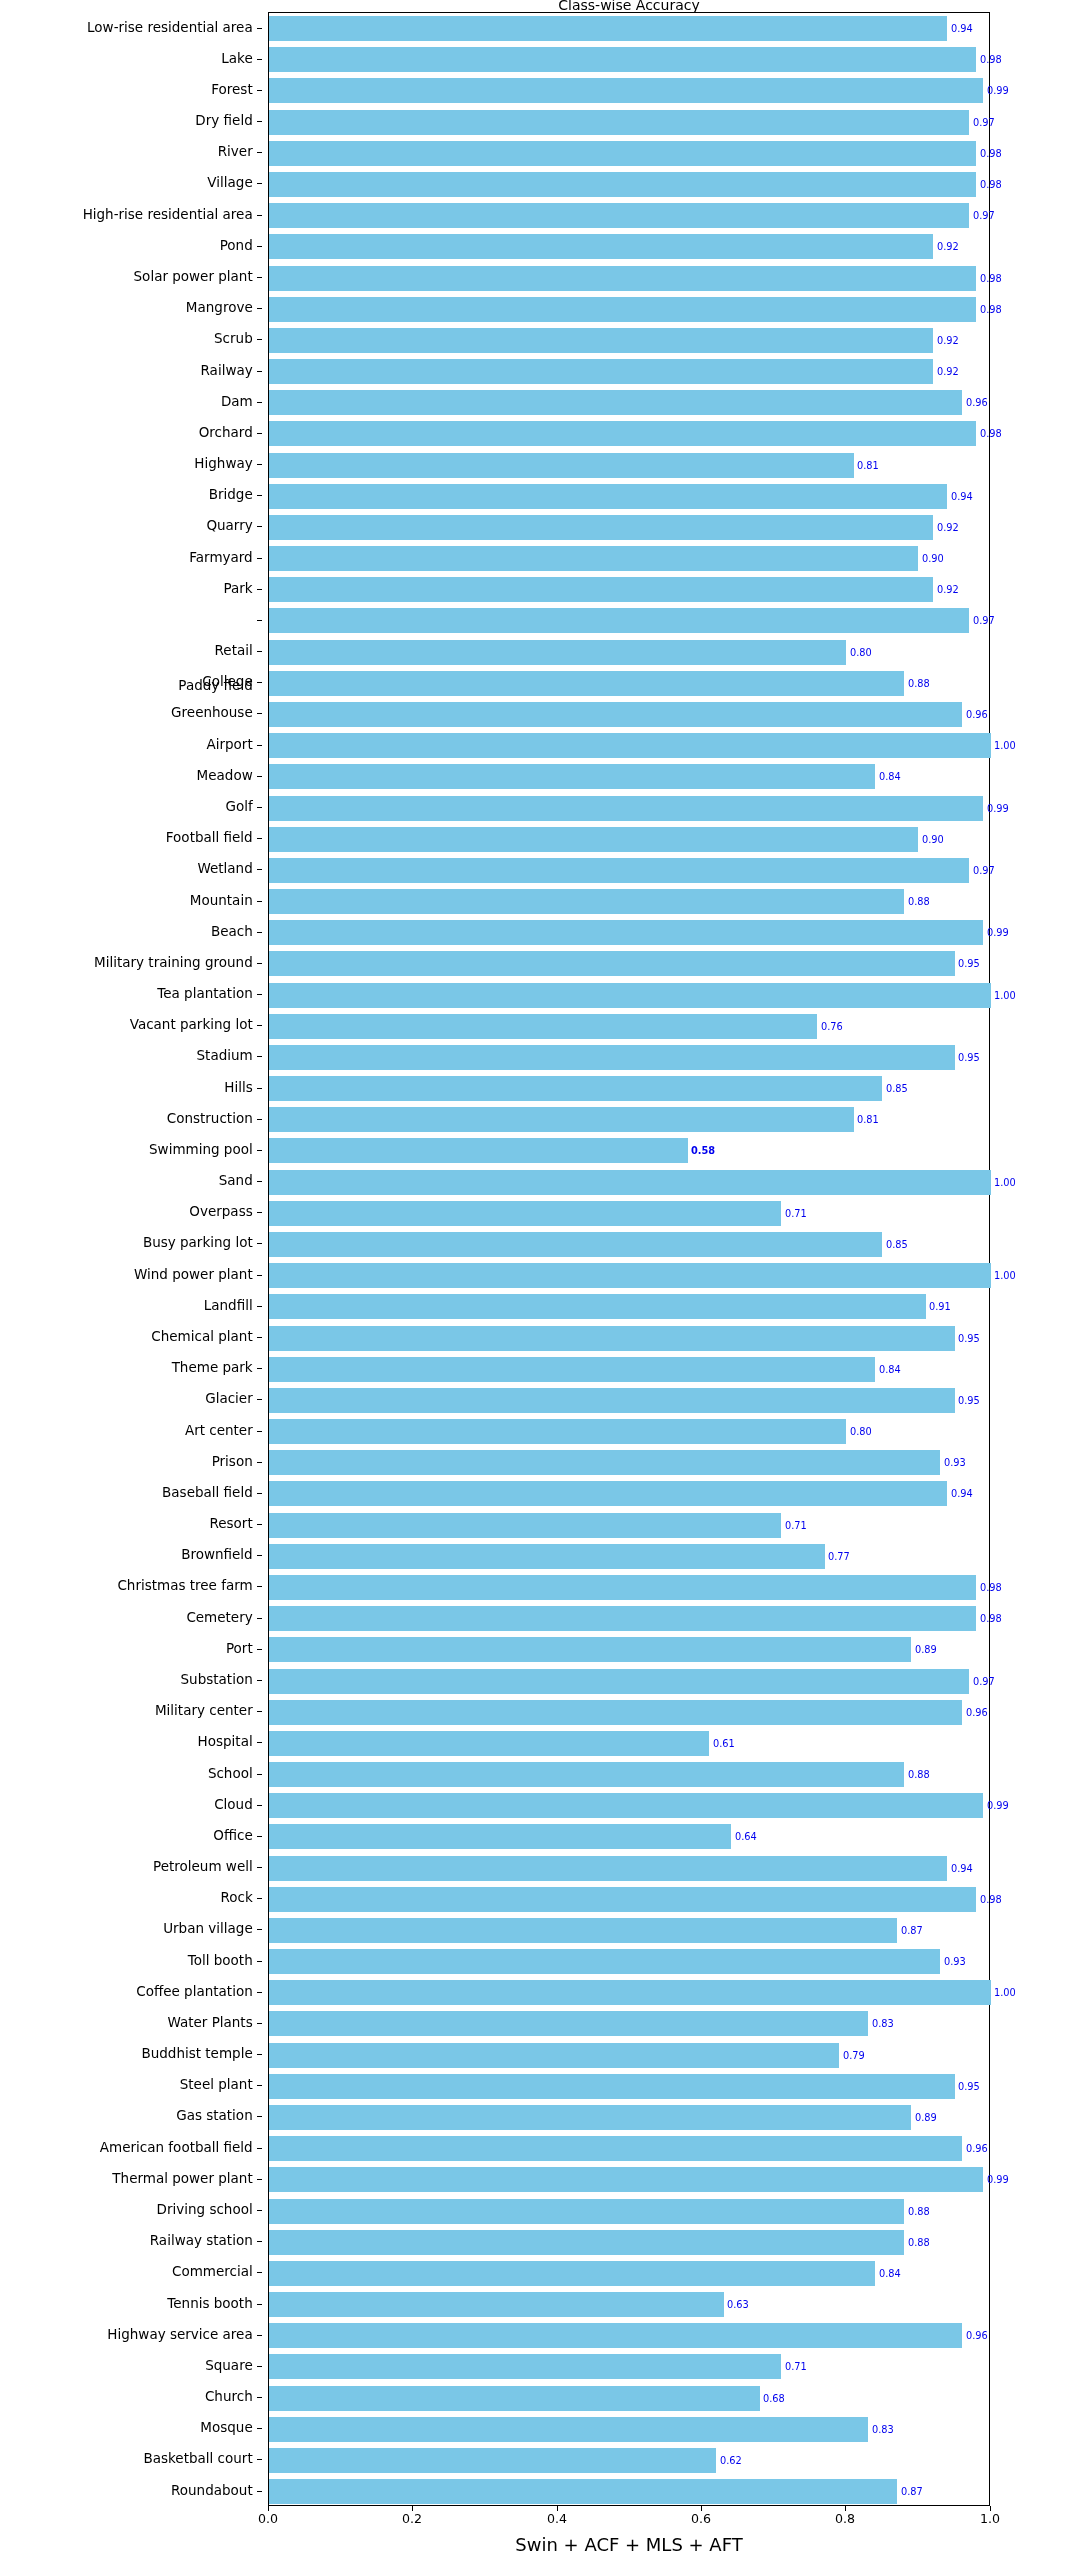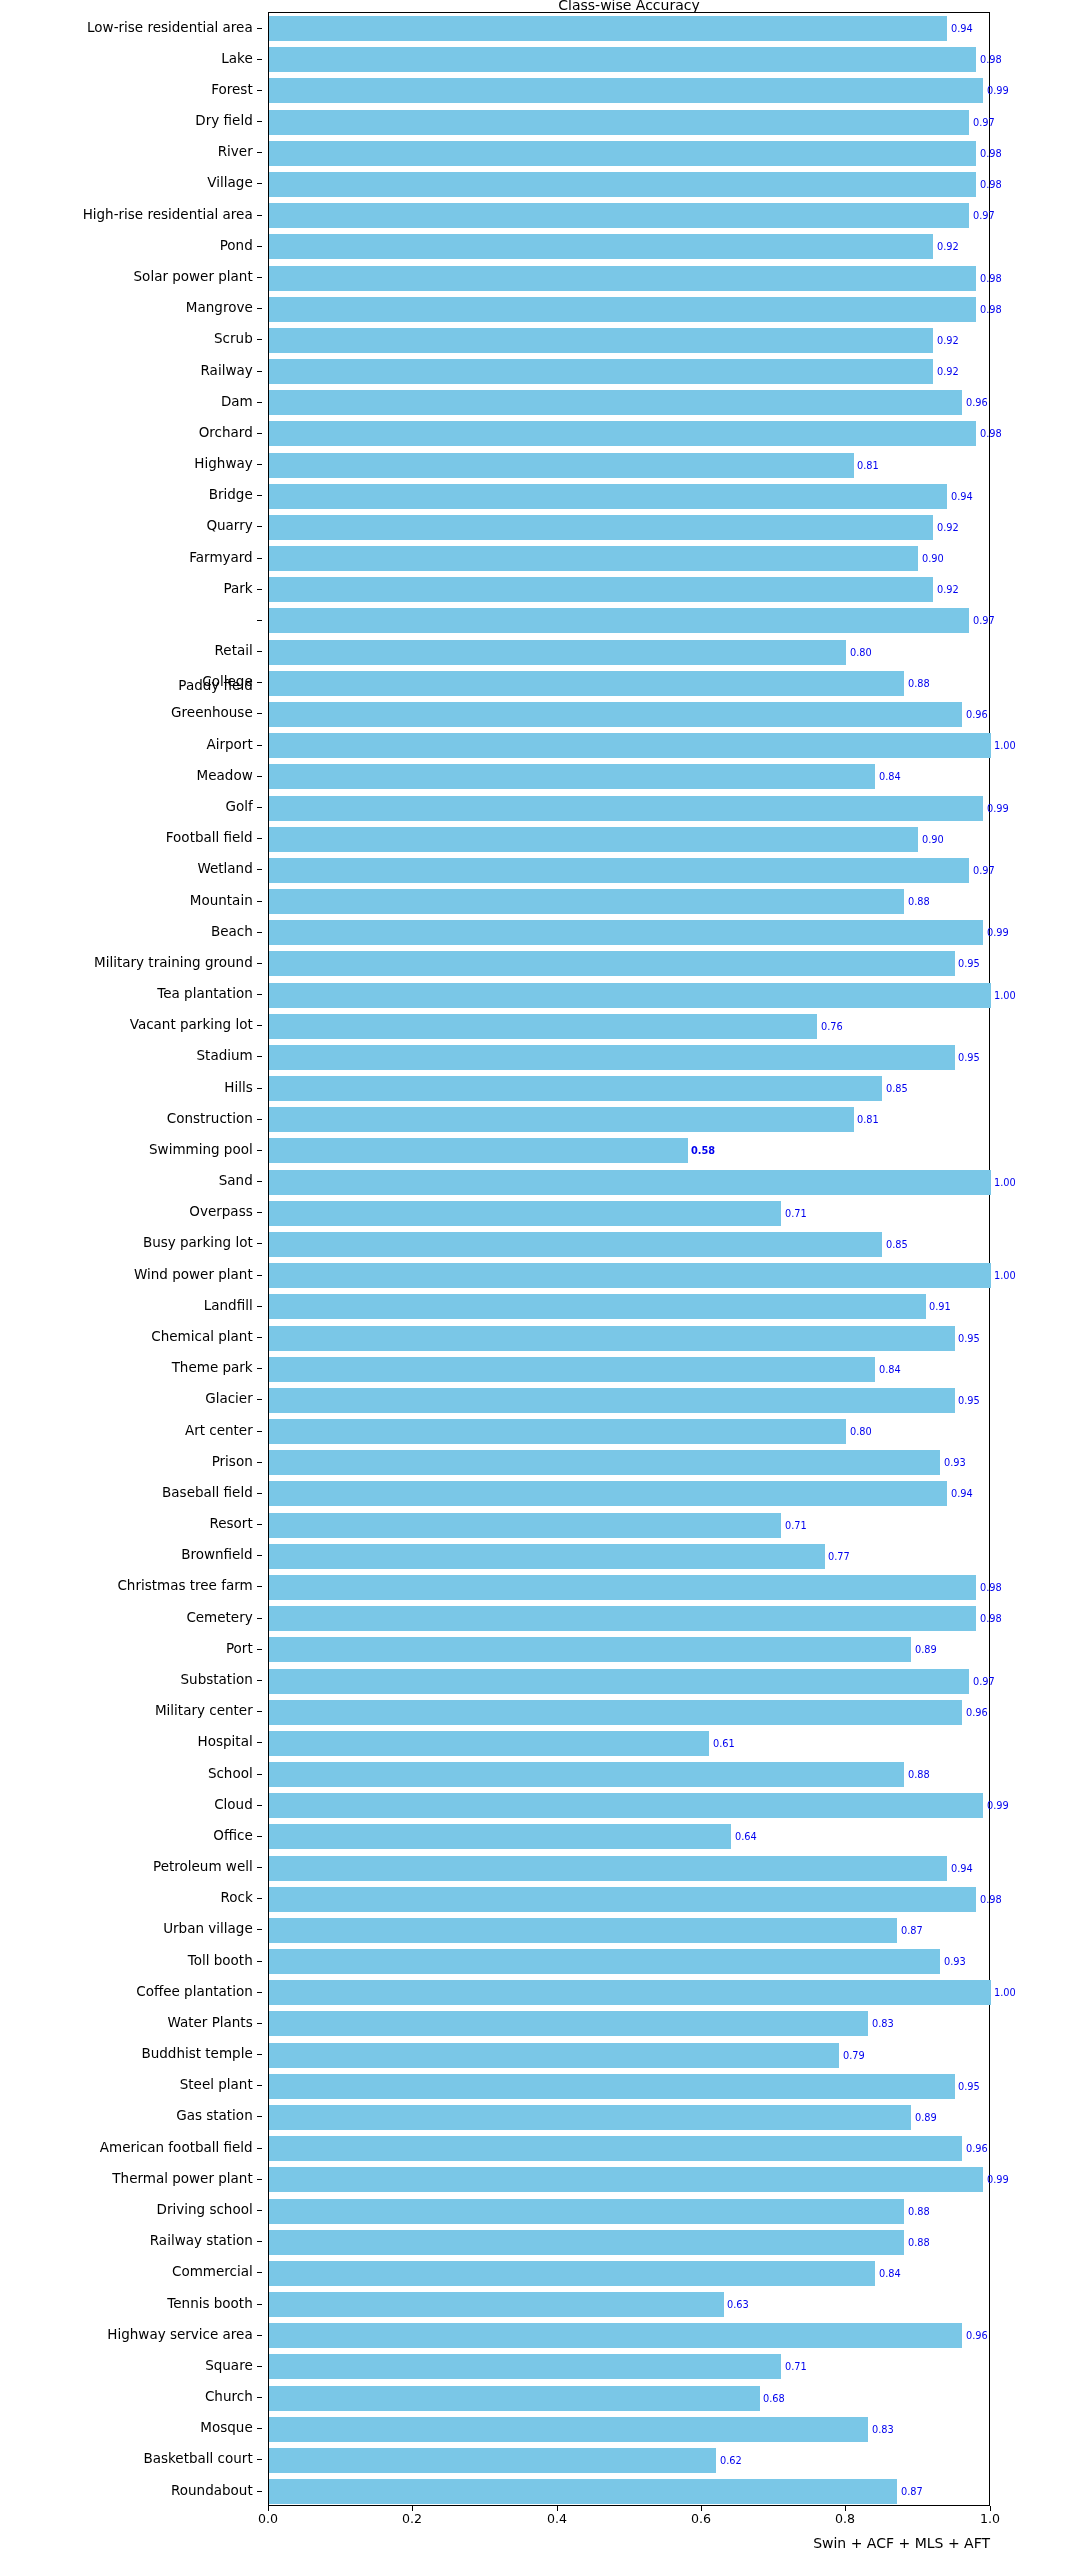--- a/index.html
+++ b/index.html
@@ -54,21 +54,21 @@
 
   
   #xticks{position:absolute;left:268px;top:2506px;width:722px;height:37px;}
   .xtick-mark{position:absolute;top:0;width:1px;height:4.6px;background:#000;}
   .xtick-label{
     position:absolute;top:6.5px;font-size:12.6px;color:#000;
     transform:translateX(-50%);white-space:nowrap;line-height:1;
   }
   #xaxis-label{
     position:absolute;left:268px;top:2536px;width:722px;
-    text-align:right;font-size:14px;color:#000;
+    text-align:center;font-size:18px;color:#000;
     white-space:nowrap;line-height:1;
   }
 </style>
 </head>
 <body>
 
 <div id="figure">
 
   <div id="chart-title">Class-wise Accuracy</div>
 

